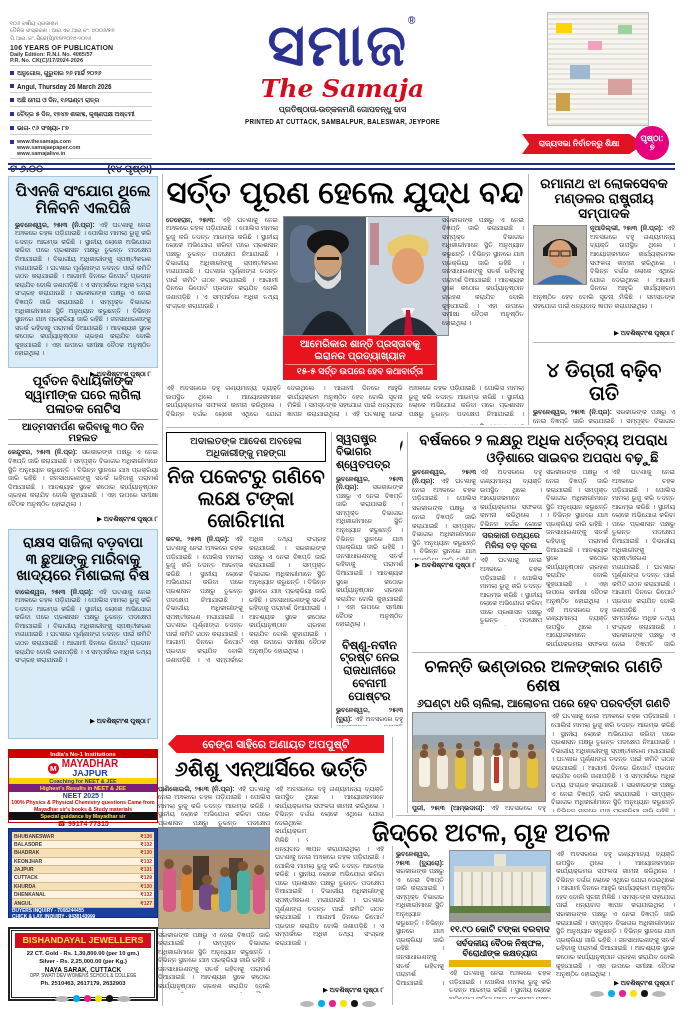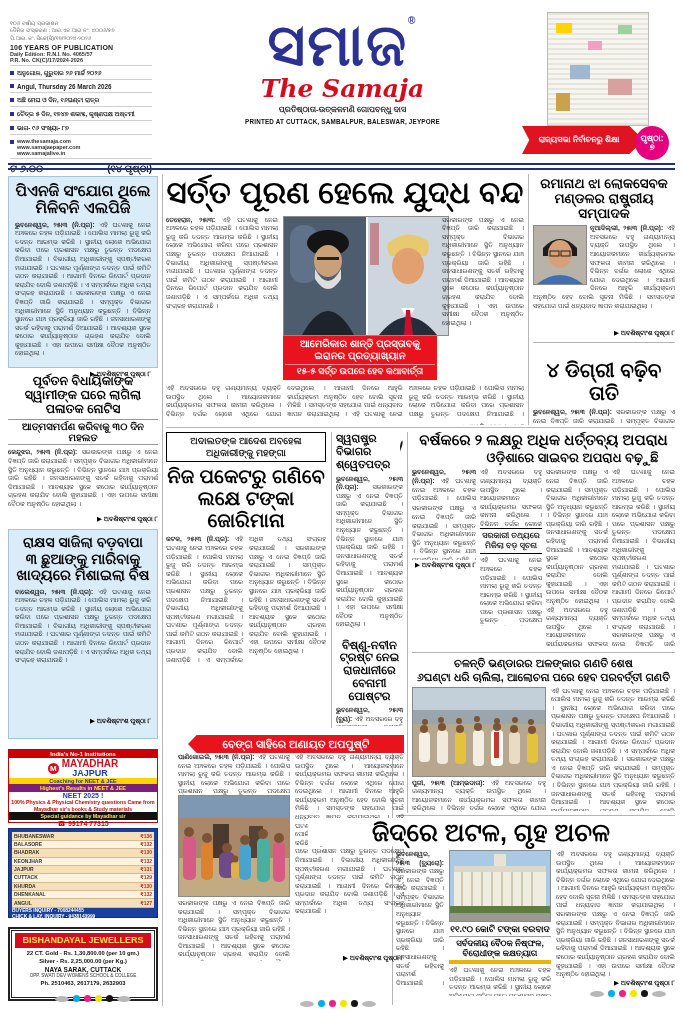--- a/index.html
+++ b/index.html
@@ -22,21 +22,21 @@
   .bullet-txt{font-size:6.3px;font-weight:bold;color:#222;}
   .logo-odia{font-size:58px;font-weight:bold;color:#2b3190;line-height:1;letter-spacing:2px;}
   .logo-reg{font-size:10px;vertical-align:top;color:#2b3190;}
   .logo-eng{font-family:"DejaVu Serif","Liberation Serif",serif;font-style:italic;font-weight:bold;
             font-size:25px;color:#d40c1e;line-height:1;margin-top:2px;}
   .logo-tag{font-size:8px;font-weight:bold;color:#222;margin-top:4px;}
   .logo-printed{font-size:6.3px;font-weight:bold;letter-spacing:.2px;color:#111;margin-top:3px;}
   .promo-thumb{width:100px;height:112px;margin:0 auto;border:1px solid #bbb;position:relative;
      background:repeating-linear-gradient(0deg,#e7e4dc 0 2px,#f7f5ef 2px 5px);}
   .chip{position:absolute;}
-  .promo-ribbon{position:absolute;left:2px;bottom:6px;width:122px;height:28px;background:#e01323;
+  .promo-ribbon{position:absolute;left:2px;bottom:6px;width:122px;height:20px;background:#e01323;
      clip-path:polygon(0 0,88% 0,100% 50%,88% 100%,0 100%,6% 50%);
      color:#fff;font-size:8px;font-weight:bold;display:flex;align-items:center;justify-content:center;padding-right:8px;box-sizing:border-box;}
   .promo-badge{position:absolute;right:6px;bottom:0px;width:34px;height:34px;border-radius:50%;
      background:#e6007e;color:#fff;font-size:8.5px;font-weight:bold;display:flex;align-items:center;
      justify-content:center;text-align:center;line-height:1.1;}
   .double-rule{border-top:2.5px solid #23307c;border-bottom:2.5px solid #23307c;height:3px;}
   
   .cap-red{background:#e8131d;color:#fff;text-align:center;padding:2px 2px 3px;}
   .cap-red .l1{font-size:10px;font-weight:bold;line-height:1.25;}
   .cap-red .l2{font-size:9px;font-weight:bold;line-height:1.25;border-top:1px solid #ff8d8d;margin-top:1px;padding-top:1px;}
@@ -394,21 +394,21 @@
         <div class="body-txt" style="height:58px;"><span>ଏହି ଅବସରରେ ବହୁ ଗଣ୍ୟମାନ୍ୟ ବ୍ୟକ୍ତି ଉପସ୍ଥିତ ଥିଲେ । ଆୟୋଜକମାନେ କାର୍ଯ୍ୟକ୍ରମର ସଫଳତା କାମନା କରିଥିଲେ । ବିଭିନ୍ନ ବର୍ଗର ଲୋକେ ଏଥିରେ ଯୋଗ ଦେଇଥିଲେ । ଆଗାମୀ ଦିନରେ ଆହୁରି କାର୍ଯ୍ୟକ୍ରମ ଅନୁଷ୍ଠିତ ହେବ ବୋଲି ସୂଚନା ମିଳିଛି । ସମସ୍ତଙ୍କ ସହଯୋଗ ପାଇଁ ଧନ୍ୟବାଦ ଜ୍ଞାପନ କରାଯାଇଥିଲା ।</span></div>
         <div class="hilite">ସରକାରୀ ତଥ୍ୟରେ ମିଳିଲା ବଡ଼ ସୂଚନା</div>
         <div class="body-txt" style="height:70px;"><span>ଏହି ଘଟଣାକୁ ନେଇ ଅଞ୍ଚଳରେ ଚହଳ ପଡ଼ିଯାଇଛି । ପୋଲିସ ମାମଲା ରୁଜୁ କରି ତଦନ୍ତ ଆରମ୍ଭ କରିଛି । ସ୍ଥାନୀୟ ଲୋକେ ଅଭିଯୋଗ କରିବା ପରେ ପ୍ରଶାସନ ପକ୍ଷରୁ ତୁରନ୍ତ ପଦକ୍ଷେପ ନିଆଯାଇଛି । ବିଭାଗୀୟ ଅଧିକାରୀଙ୍କୁ ସ୍ପଷ୍ଟୀକରଣ ମଗାଯାଇଛି । ଘଟଣାର ପୂର୍ଣ୍ଣାଙ୍ଗ ତଦନ୍ତ ପାଇଁ କମିଟି ଗଠନ କରାଯାଇଛି । ଆଗାମୀ ଦିନରେ ରିପୋର୍ଟ ପ୍ରଦାନ କରାଯିବ ବୋଲି ଜଣାପଡ଼ିଛି । ଏ ସମ୍ପର୍କରେ ଅଧିକ ତଥ୍ୟ ସଂଗ୍ରହ କରାଯାଉଛି ।</span></div>
       </div>
       <div class="body-txt" style="width:62px;height:178px;"><span>ସରକାରଙ୍କ ପକ୍ଷରୁ ଏ ନେଇ ବିଜ୍ଞପ୍ତି ଜାରି କରାଯାଇଛି । ସମ୍ପୃକ୍ତ ବିଭାଗର ଅଧିକାରୀମାନେ ସ୍ଥିତି ଅନୁଧ୍ୟାନ କରୁଛନ୍ତି । ବିଭିନ୍ନ ସ୍ଥାନରେ ଯାଞ୍ଚ ପ୍ରକ୍ରିୟା ଜାରି ରହିଛି । ଜନସାଧାରଣଙ୍କୁ ସତର୍କ ରହିବାକୁ ପରାମର୍ଶ ଦିଆଯାଇଛି । ଆବଶ୍ୟକ ସ୍ଥଳେ କଠୋର କାର୍ଯ୍ୟାନୁଷ୍ଠାନ ଗ୍ରହଣ କରାଯିବ ବୋଲି କୁହାଯାଇଛି । ଏହା ଉପରେ ସମୀକ୍ଷା ବୈଠକ ଅନୁଷ୍ଠିତ ହୋଇଥିଲା ।</span><span>ଏହି ଅବସରରେ ବହୁ ଗଣ୍ୟମାନ୍ୟ ବ୍ୟକ୍ତି ଉପସ୍ଥିତ ଥିଲେ । ଆୟୋଜକମାନେ କାର୍ଯ୍ୟକ୍ରମର ସଫଳତା କାମନା କରିଥିଲେ । ବିଭିନ୍ନ ବର୍ଗର ଲୋକେ ଏଥିରେ ଯୋଗ ଦେଇଥିଲେ । ଆଗାମୀ ଦିନରେ ଆହୁରି କାର୍ଯ୍ୟକ୍ରମ ଅନୁଷ୍ଠିତ ହେବ ବୋଲି ସୂଚନା ମିଳିଛି । ସମସ୍ତଙ୍କ ସହଯୋଗ ପାଇଁ ଧନ୍ୟବାଦ ଜ୍ଞାପନ କରାଯାଇଥିଲା ।</span></div>
       <div class="body-txt" style="flex:1;height:178px;"><span>ଏହି ଘଟଣାକୁ ନେଇ ଅଞ୍ଚଳରେ ଚହଳ ପଡ଼ିଯାଇଛି । ପୋଲିସ ମାମଲା ରୁଜୁ କରି ତଦନ୍ତ ଆରମ୍ଭ କରିଛି । ସ୍ଥାନୀୟ ଲୋକେ ଅଭିଯୋଗ କରିବା ପରେ ପ୍ରଶାସନ ପକ୍ଷରୁ ତୁରନ୍ତ ପଦକ୍ଷେପ ନିଆଯାଇଛି । ବିଭାଗୀୟ ଅଧିକାରୀଙ୍କୁ ସ୍ପଷ୍ଟୀକରଣ ମଗାଯାଇଛି । ଘଟଣାର ପୂର୍ଣ୍ଣାଙ୍ଗ ତଦନ୍ତ ପାଇଁ କମିଟି ଗଠନ କରାଯାଇଛି । ଆଗାମୀ ଦିନରେ ରିପୋର୍ଟ ପ୍ରଦାନ କରାଯିବ ବୋଲି ଜଣାପଡ଼ିଛି । ଏ ସମ୍ପର୍କରେ ଅଧିକ ତଥ୍ୟ ସଂଗ୍ରହ କରାଯାଉଛି ।</span><span>ସରକାରଙ୍କ ପକ୍ଷରୁ ଏ ନେଇ ବିଜ୍ଞପ୍ତି ଜାରି କରାଯାଇଛି । ସମ୍ପୃକ୍ତ ବିଭାଗର ଅଧିକାରୀମାନେ ସ୍ଥିତି ଅନୁଧ୍ୟାନ କରୁଛନ୍ତି । ବିଭିନ୍ନ ସ୍ଥାନରେ ଯାଞ୍ଚ ପ୍ରକ୍ରିୟା ଜାରି ରହିଛି । ଜନସାଧାରଣଙ୍କୁ ସତର୍କ ରହିବାକୁ ପରାମର୍ଶ ଦିଆଯାଇଛି । ଆବଶ୍ୟକ ସ୍ଥଳେ କଠୋର କାର୍ଯ୍ୟାନୁଷ୍ଠାନ ଗ୍ରହଣ କରାଯିବ ବୋଲି କୁହାଯାଇଛି । ଏହା ଉପରେ ସମୀକ୍ଷା ବୈଠକ ଅନୁଷ୍ଠିତ ହୋଇଥିଲା ।</span></div>
     </div>
   </div>
 
   <div class="abs" style="left:412px;top:657px;width:263px;height:155px;overflow:hidden;">
-    <div class="hl" style="font-size:11px;">ଚଳନ୍ତି ଭଣ୍ଡାରର ଅଳଙ୍କାର ଗଣତି ଶେଷ</div>
+    <div class="hl" style="font-size:17px;">ଚଳନ୍ତି ଭଣ୍ଡାରର ଅଳଙ୍କାର ଗଣତି ଶେଷ</div>
     <div class="hl" style="font-size:11px;margin:2px 0 3px;">୬ଘଣ୍ଟା ଧରି ଚାଲିଲା, ଆଲୋଚନା ପରେ ହେବ ପରବର୍ତ୍ତୀ ଗଣତି</div>
     <div style="display:flex;gap:5px;">
       <div style="width:134px;">
         <svg class="photo-frame" width="132" height="88" viewBox="0 0 132 88">
           <rect width="132" height="24" fill="#c3cfd9"></rect>
           <rect y="22" width="132" height="16" fill="#9aa5ad"></rect>
           <rect y="36" width="132" height="52" fill="#b7a78e"></rect>
           <circle cx="12" cy="34" r="3" fill="#7c5434"></circle>
             <circle cx="28" cy="32" r="3" fill="#7c5434"></circle>
           <circle cx="46" cy="33" r="3" fill="#7c5434"></circle>
@@ -442,22 +442,23 @@
       <div style="flex:1;">
         <div class="body-txt" style="height:124px;">
           <span>ଏହି ଘଟଣାକୁ ନେଇ ଅଞ୍ଚଳରେ ଚହଳ ପଡ଼ିଯାଇଛି । ପୋଲିସ ମାମଲା ରୁଜୁ କରି ତଦନ୍ତ ଆରମ୍ଭ କରିଛି । ସ୍ଥାନୀୟ ଲୋକେ ଅଭିଯୋଗ କରିବା ପରେ ପ୍ରଶାସନ ପକ୍ଷରୁ ତୁରନ୍ତ ପଦକ୍ଷେପ ନିଆଯାଇଛି । ବିଭାଗୀୟ ଅଧିକାରୀଙ୍କୁ ସ୍ପଷ୍ଟୀକରଣ ମଗାଯାଇଛି । ଘଟଣାର ପୂର୍ଣ୍ଣାଙ୍ଗ ତଦନ୍ତ ପାଇଁ କମିଟି ଗଠନ କରାଯାଇଛି । ଆଗାମୀ ଦିନରେ ରିପୋର୍ଟ ପ୍ରଦାନ କରାଯିବ ବୋଲି ଜଣାପଡ଼ିଛି । ଏ ସମ୍ପର୍କରେ ଅଧିକ ତଥ୍ୟ ସଂଗ୍ରହ କରାଯାଉଛି ।</span>
           <span>ସରକାରଙ୍କ ପକ୍ଷରୁ ଏ ନେଇ ବିଜ୍ଞପ୍ତି ଜାରି କରାଯାଇଛି । ସମ୍ପୃକ୍ତ ବିଭାଗର ଅଧିକାରୀମାନେ ସ୍ଥିତି ଅନୁଧ୍ୟାନ କରୁଛନ୍ତି । ବିଭିନ୍ନ ସ୍ଥାନରେ ଯାଞ୍ଚ ପ୍ରକ୍ରିୟା ଜାରି ରହିଛି । ଜନସାଧାରଣଙ୍କୁ ସତର୍କ ରହିବାକୁ ପରାମର୍ଶ ଦିଆଯାଇଛି । ଆବଶ୍ୟକ ସ୍ଥଳେ କଠୋର କାର୍ଯ୍ୟାନୁଷ୍ଠାନ ଗ୍ରହଣ କରାଯିବ ବୋଲି କୁହାଯାଇଛି । ଏହା ଉପରେ ସମୀକ୍ଷା ବୈଠକ ଅନୁଷ୍ଠିତ ହୋଇଥିଲା ।</span>
         </div>
 
       </div>
     </div>
   </div>
 
-  <div class="abs" style="left:178px;top:735px;width:226px;height:272px;overflow:hidden;">
+  <div class="abs" style="left:158px;top:735px;width:226px;height:272px;overflow:hidden;">
     <div class="ribbon-red" style="width:216px;margin-left:auto;">ବେଙ୍ଗ ସାହିରେ ଅଣାୟତ ଅପପୁଷ୍ଟି</div>
+    <div class="hl" style="font-size:21px;margin:4px 0;">୬ଶିଶୁ ଏନ୍ଆର୍ସିରେ ଭର୍ତ୍ତି</div>
     <div style="display:flex;gap:5px;">
       <div style="width:112px;">
         <div class="body-txt" style="height:42px;">
           <span class="dateline">ପାଣିକୋଇଲି, ୨୫ା୩ (ନି.ପ୍ର):</span>
           <span>ଏହି ଘଟଣାକୁ ନେଇ ଅଞ୍ଚଳରେ ଚହଳ ପଡ଼ିଯାଇଛି । ପୋଲିସ ମାମଲା ରୁଜୁ କରି ତଦନ୍ତ ଆରମ୍ଭ କରିଛି । ସ୍ଥାନୀୟ ଲୋକେ ଅଭିଯୋଗ କରିବା ପରେ ପ୍ରଶାସନ ପକ୍ଷରୁ ତୁରନ୍ତ ପଦକ୍ଷେପ ନିଆଯାଇଛି । ବିଭାଗୀୟ ଅଧିକାରୀଙ୍କୁ ସ୍ପଷ୍ଟୀକରଣ ମଗାଯାଇଛି । ଘଟଣାର ପୂର୍ଣ୍ଣାଙ୍ଗ ତଦନ୍ତ ପାଇଁ କମିଟି ଗଠନ କରାଯାଇଛି । ଆଗାମୀ ଦିନରେ ରିପୋର୍ଟ ପ୍ରଦାନ କରାଯିବ ବୋଲି ଜଣାପଡ଼ିଛି । ଏ ସମ୍ପର୍କରେ ଅଧିକ ତଥ୍ୟ ସଂଗ୍ରହ କରାଯାଉଛି ।</span>
         </div>
         <svg class="photo-frame" width="110" height="100" viewBox="0 0 110 100">
           <rect width="110" height="22" fill="#7e98b4"></rect>
           <rect y="22" width="110" height="40" fill="#a8876a"></rect>
           <rect x="34" y="28" width="16" height="34" fill="#4a3a2e"></rect>
@@ -512,21 +513,21 @@
               <line x1="42" y1="21" x2="42" y2="55"></line>
             <line x1="52" y1="21" x2="52" y2="55"></line>
               <line x1="62" y1="21" x2="62" y2="55"></line>
             <line x1="72" y1="21" x2="72" y2="55"></line>
               <line x1="82" y1="21" x2="82" y2="55"></line>
           </g>
           <rect y="55" width="100" height="7" fill="#5d7d3f"></rect>
           <rect y="62" width="100" height="8" fill="#9a9a92"></rect>
         </svg>
         <div class="hl" style="font-size:9px;border-bottom:1px solid #999;padding:2px 0;">୧୧.୯୦ କୋଟି ଟଙ୍କା ବରବାଦ</div>
-        <div class="hl" style="font-size:8.5px;padding:2px 0;border-bottom:4px solid #eab308;">ସର୍ବଦଳୀୟ ବୈଠକ ନିଷ୍ଫଳ, ବିରୋଧୀଙ୍କ କକ୍ଷତ୍ୟାଗ</div>
+        <div class="hl" style="font-size:8.5px;padding:2px 0;border-bottom:7px solid #eab308;">ସର୍ବଦଳୀୟ ବୈଠକ ନିଷ୍ଫଳ, ବିରୋଧୀଙ୍କ କକ୍ଷତ୍ୟାଗ</div>
         <div class="body-txt" style="height:30px;margin-top:2px;">
           <span>ଏହି ଘଟଣାକୁ ନେଇ ଅଞ୍ଚଳରେ ଚହଳ ପଡ଼ିଯାଇଛି । ପୋଲିସ ମାମଲା ରୁଜୁ କରି ତଦନ୍ତ ଆରମ୍ଭ କରିଛି । ସ୍ଥାନୀୟ ଲୋକେ ଅଭିଯୋଗ କରିବା ପରେ ପ୍ରଶାସନ ପକ୍ଷରୁ ତୁରନ୍ତ ପଦକ୍ଷେପ ନିଆଯାଇଛି । ବିଭାଗୀୟ ଅଧିକାରୀଙ୍କୁ ସ୍ପଷ୍ଟୀକରଣ ମଗାଯାଇଛି । ଘଟଣାର ପୂର୍ଣ୍ଣାଙ୍ଗ ତଦନ୍ତ ପାଇଁ କମିଟି ଗଠନ କରାଯାଇଛି । ଆଗାମୀ ଦିନରେ ରିପୋର୍ଟ ପ୍ରଦାନ କରାଯିବ ବୋଲି ଜଣାପଡ଼ିଛି । ଏ ସମ୍ପର୍କରେ ଅଧିକ ତଥ୍ୟ ସଂଗ୍ରହ କରାଯାଉଛି ।</span>
         </div>
       </div>
       <div style="flex:1;">
         <div class="body-txt" style="height:128px;">
           <span>ଏହି ଅବସରରେ ବହୁ ଗଣ୍ୟମାନ୍ୟ ବ୍ୟକ୍ତି ଉପସ୍ଥିତ ଥିଲେ । ଆୟୋଜକମାନେ କାର୍ଯ୍ୟକ୍ରମର ସଫଳତା କାମନା କରିଥିଲେ । ବିଭିନ୍ନ ବର୍ଗର ଲୋକେ ଏଥିରେ ଯୋଗ ଦେଇଥିଲେ । ଆଗାମୀ ଦିନରେ ଆହୁରି କାର୍ଯ୍ୟକ୍ରମ ଅନୁଷ୍ଠିତ ହେବ ବୋଲି ସୂଚନା ମିଳିଛି । ସମସ୍ତଙ୍କ ସହଯୋଗ ପାଇଁ ଧନ୍ୟବାଦ ଜ୍ଞାପନ କରାଯାଇଥିଲା ।</span>
           <span>ସରକାରଙ୍କ ପକ୍ଷରୁ ଏ ନେଇ ବିଜ୍ଞପ୍ତି ଜାରି କରାଯାଇଛି । ସମ୍ପୃକ୍ତ ବିଭାଗର ଅଧିକାରୀମାନେ ସ୍ଥିତି ଅନୁଧ୍ୟାନ କରୁଛନ୍ତି । ବିଭିନ୍ନ ସ୍ଥାନରେ ଯାଞ୍ଚ ପ୍ରକ୍ରିୟା ଜାରି ରହିଛି । ଜନସାଧାରଣଙ୍କୁ ସତର୍କ ରହିବାକୁ ପରାମର୍ଶ ଦିଆଯାଇଛି । ଆବଶ୍ୟକ ସ୍ଥଳେ କଠୋର କାର୍ଯ୍ୟାନୁଷ୍ଠାନ ଗ୍ରହଣ କରାଯିବ ବୋଲି କୁହାଯାଇଛି । ଏହା ଉପରେ ସମୀକ୍ଷା ବୈଠକ ଅନୁଷ୍ଠିତ ହୋଇଥିଲା ।</span>
         </div>
         <div class="cont">▶ ଅବଶିଷ୍ଟାଂଶ ପୃଷ୍ଠା ୮</div>

